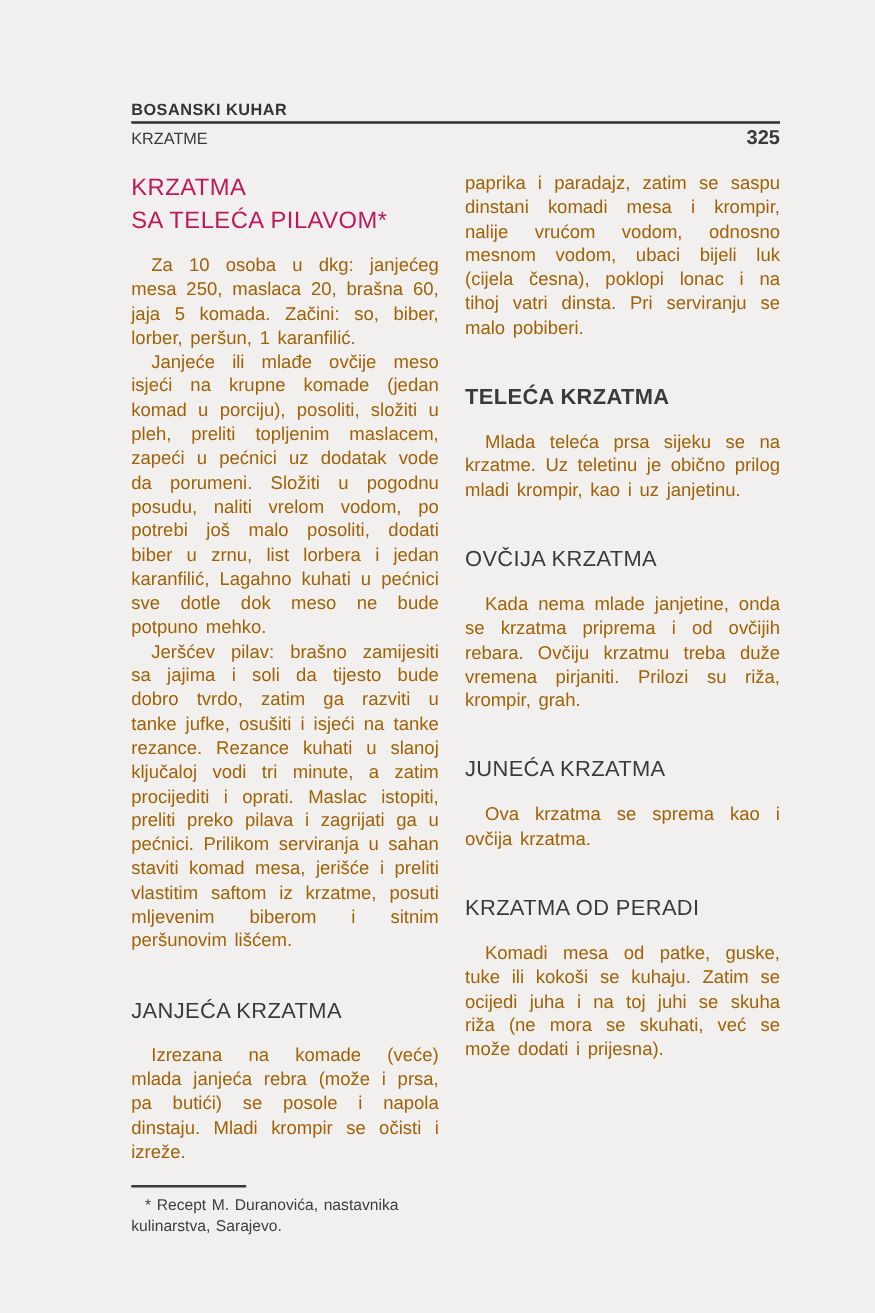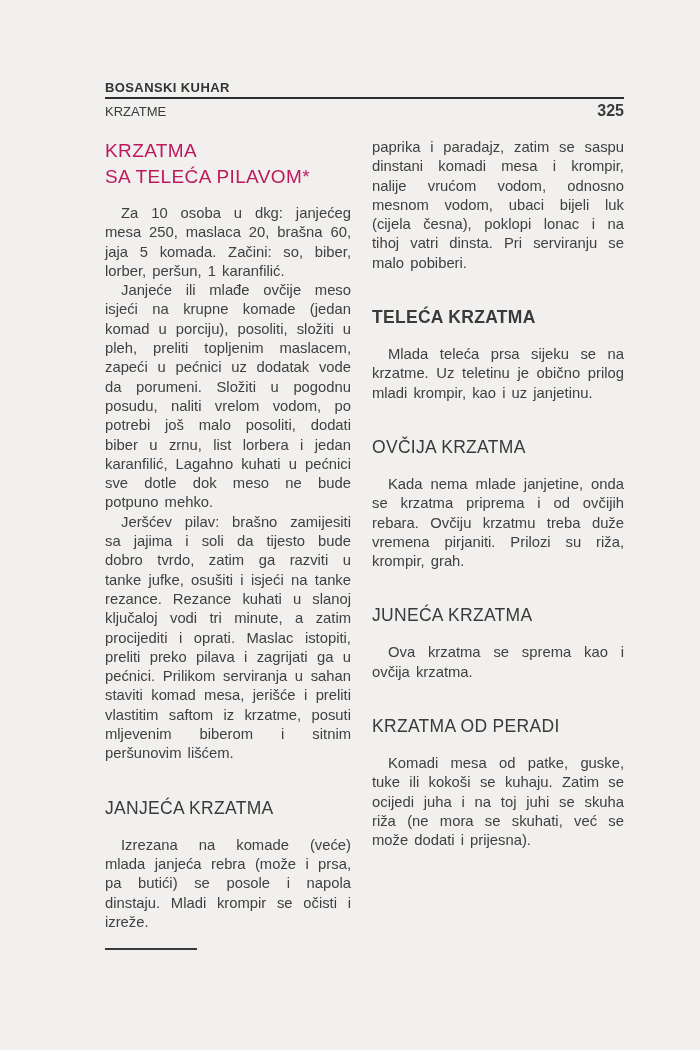--- a/index.html
+++ b/index.html
@@ -69,21 +69,21 @@
   }
   .col-right .section-heading.first-gap { margin-top: 34px; font-weight: bold; }
 
   p.body {
     font-size: 14.8px;
     line-height: 19.3px;
     text-align: justify;
     text-indent: 16px;
     word-spacing: 2px;
     margin: 0;
-    color: #404040;
+    color: #a16207;
   }
   p.no-indent { text-indent: 0; }
 
   
   .footnote-rule {
     width: 92px;
     border: none;
     border-top: 2px solid #3a3a3a;
     margin: 16px 0 6px 0;
   }
@@ -125,20 +125,21 @@
 
       <p class="body">Jeršćev pilav: brašno zamijesiti sa jajima i soli da tijesto bude dobro tvrdo, zatim ga razviti u tanke jufke, osušiti i isjeći na tanke rezance. Rezance kuhati u slanoj ključaloj vodi tri minute, a zatim procijediti i oprati. Maslac istopiti, preliti preko pilava i zagrijati ga u pećnici. Prilikom serviranja u sahan staviti komad mesa, jerišće i preliti vlastitim saftom iz krzatme, posuti mljevenim biberom i sitnim peršunovim lišćem.</p>
 
       <h2 class="section-heading">JANJEĆA KRZATMA</h2>
 
       <p class="body">Izrezana na komade (veće) mlada janjeća rebra (može i prsa, pa butići) se posole i napola dinstaju. Mladi krompir se očisti i izreže.</p>
 
 
       <hr class="footnote-rule">
 
+      <p class="footnote">* Recept M. Duranovića, nastavnika kulinarstva, Sarajevo.</p>
 
     </section>
 
     <section class="col-right">
 
       <p class="body no-indent">paprika i paradajz, zatim se saspu dinstani komadi mesa i krompir, nalije vrućom vodom, odnosno mesnom vodom, ubaci bijeli luk (cijela česna), poklopi lonac i na tihoj vatri dinsta. Pri serviranju se malo pobiberi.</p>
 
       <h2 class="section-heading first-gap">TELEĆA KRZATMA</h2>
       <p class="body">Mlada teleća prsa sijeku se na krzatme. Uz teletinu je obično prilog mladi krompir, kao i uz janjetinu.</p>
 

